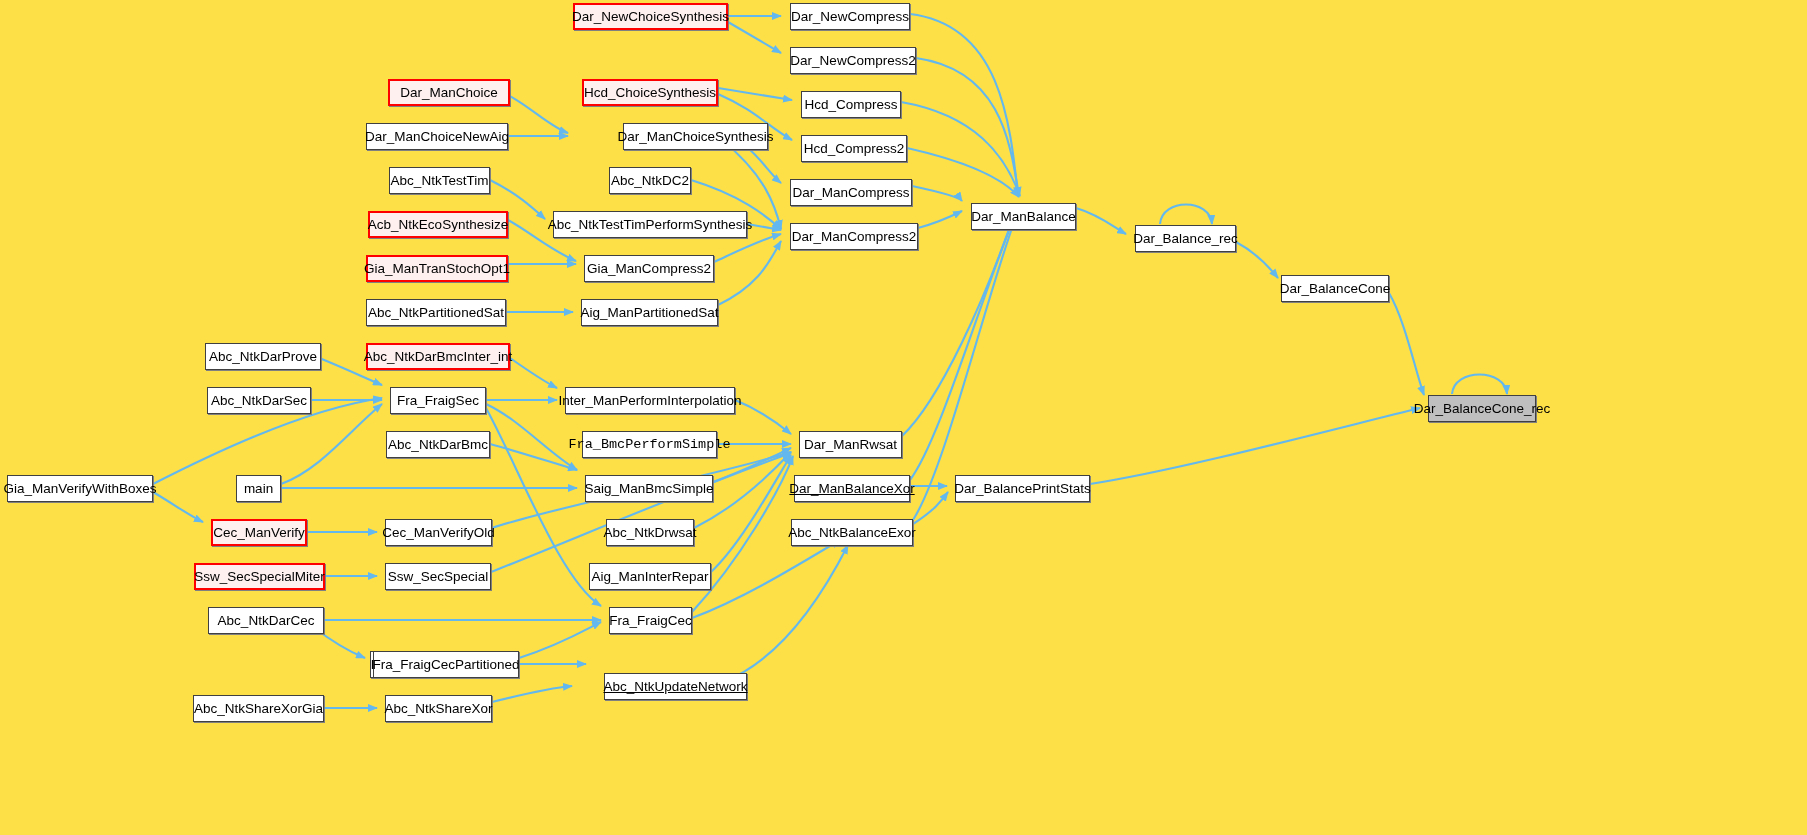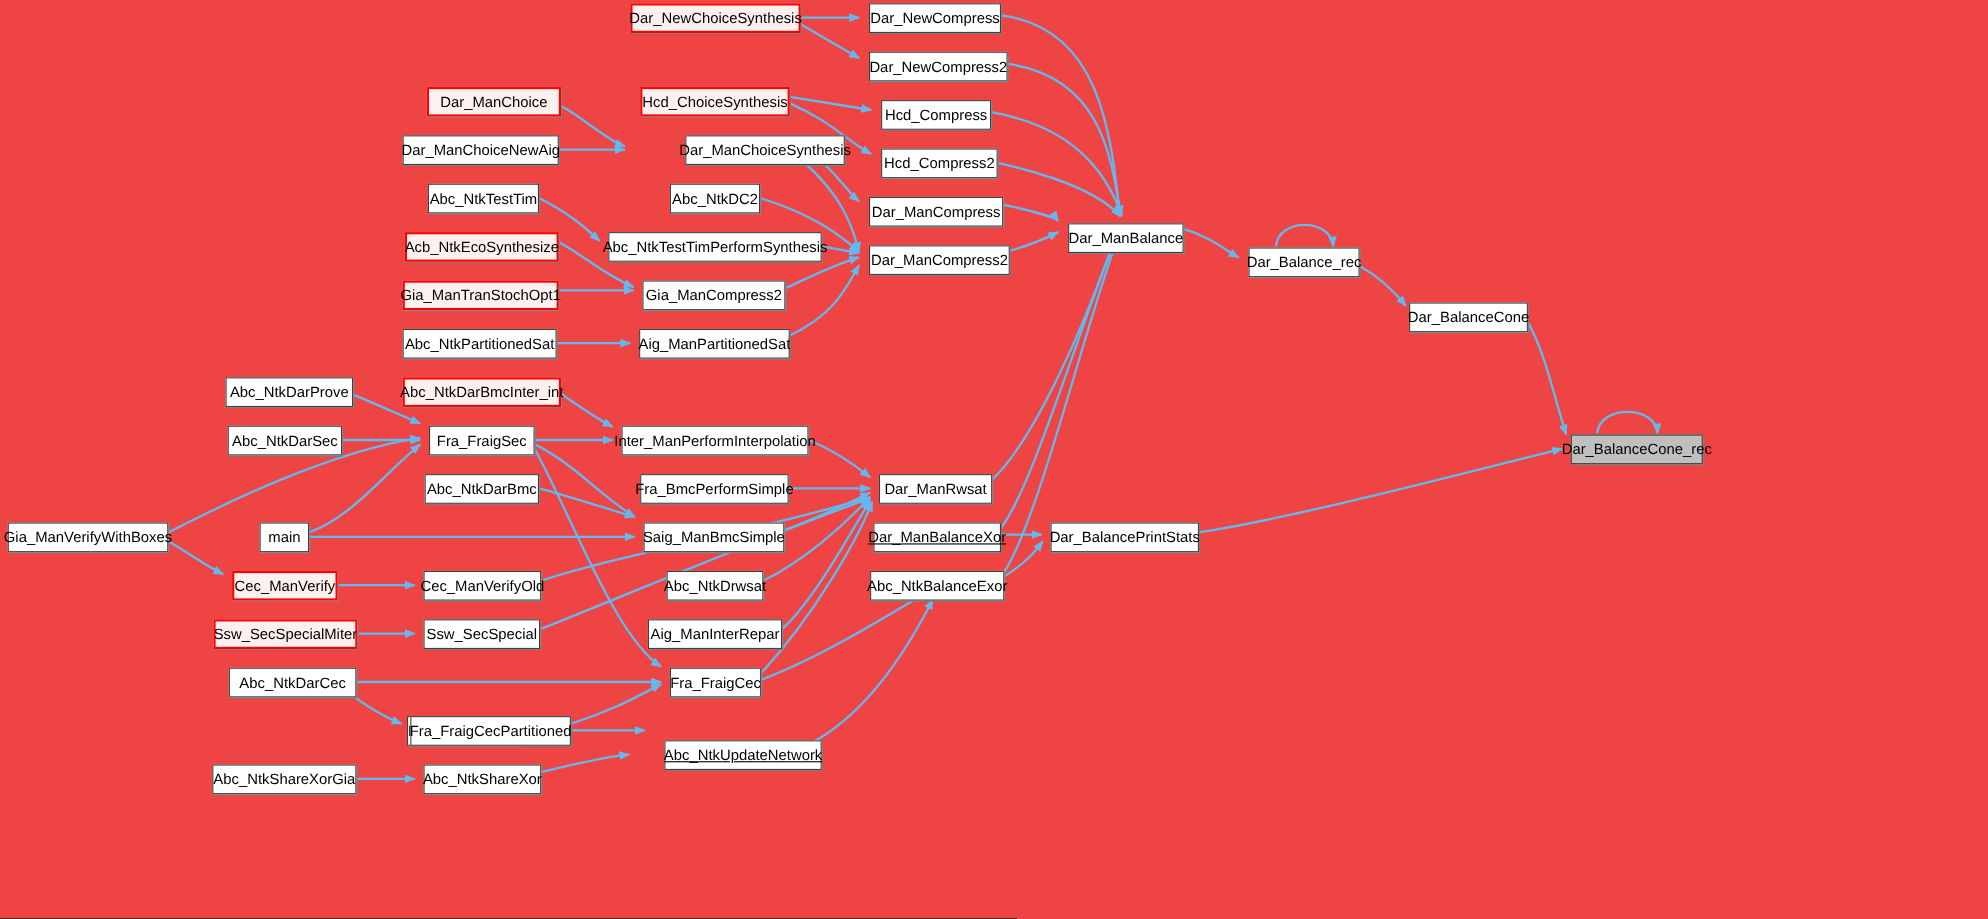--- a/index.html
+++ b/index.html
@@ -1,16 +1,16 @@
 <!DOCTYPE html>
 <html><head>
 <meta charset="utf-8">
 <style>
   html,body{margin:0;padding:0;background:#000;}
-  #canvas{position:relative;width:1807px;height:835px;background:#ef4444;overflow:hidden;
+  #canvas{position:relative;width:1807px;height:835px;background:#fde047;overflow:hidden;
           font-family:"Liberation Sans", sans-serif;}
   svg#edges{position:absolute;left:0;top:0;width:1807px;height:835px;}
   .node{position:absolute;box-sizing:border-box;display:flex;align-items:center;
         justify-content:center;white-space:nowrap;font-size:13.5px;line-height:1;
         color:#000;border:1px solid #404040;background:#ffffff;
         box-shadow:1px 1px 0 0 #808080;height:27px;padding:0 7px;}
   .node.hl{background:#fff0f0;border:2px solid #ff0000;box-shadow:1px 1px 0 0 #808080;}
   .node.focus{background:#bfbfbf;border:1px solid #404040;}
 </style>
 </head>
@@ -112,23 +112,23 @@
     <div class="node" style="left: 584px; top: 255px; width: 130px;">Gia_ManCompress2</div>
     <div class="node" style="left: 1135px; top: 225px; width: 101px;">Dar_Balance_rec</div>
     <div class="node" style="left: 366px; top: 299px; width: 140px;">Abc_NtkPartitionedSat</div>
     <div class="node" style="left: 581px; top: 299px; width: 137px;">Aig_ManPartitionedSat</div>
     <div class="node" style="left: 1281px; top: 275px; width: 108px;">Dar_BalanceCone</div>
     <div class="node" style="left: 205px; top: 343px; width: 116px;">Abc_NtkDarProve</div>
     <div class="node hl" style="left: 366px; top: 343px; width: 144px;">Abc_NtkDarBmcInter_int</div>
     <div class="node" style="left: 207px; top: 387px; width: 104px;">Abc_NtkDarSec</div>
     <div class="node" style="left: 390px; top: 387px; width: 96px;">Fra_FraigSec</div>
     <div class="node" style="left: 565px; top: 387px; width: 170px;">Inter_ManPerformInterpolation</div>
-    <div class="node focus" style="left: 1428px; top: 395px; width: 120px;">Dar_BalanceCone_rec</div>
+    <div class="node focus" style="left: 1428px; top: 395px; width: 108px;">Dar_BalanceCone_rec</div>
     <div class="node" style="left: 386px; top: 431px; width: 104px;">Abc_NtkDarBmc</div>
-    <div class="node" style="left: 582px; top: 431px; width: 135px;">Fra_BmcPerformSimple</div>
+    <div class="node" style="left: 582px; top: 431px; width: 135px; font-family: Liberation Mono, monospace;">Fra_BmcPerformSimple</div>
     <div class="node" style="left: 799px; top: 431px; width: 103px;">Dar_ManRwsat</div>
     <div class="node" style="left: 7px; top: 475px; width: 146px;">Gia_ManVerifyWithBoxes</div>
     <div class="node" style="left: 236px; top: 475px; width: 45px;">main</div>
     <div class="node" style="left: 585px; top: 475px; width: 128px;">Saig_ManBmcSimple</div>
     <div class="node" style="left: 794px; top: 475px; width: 116px; text-decoration: underline;">Dar_ManBalanceXor</div>
     <div class="node" style="left: 955px; top: 475px; width: 135px;">Dar_BalancePrintStats</div>
     <div class="node hl" style="left: 211px; top: 519px; width: 96px;">Cec_ManVerify</div>
     <div class="node" style="left: 385px; top: 519px; width: 107px;">Cec_ManVerifyOld</div>
     <div class="node" style="left: 606px; top: 519px; width: 88px;">Abc_NtkDrwsat</div>
     <div class="node" style="left: 791px; top: 519px; width: 122px;">Abc_NtkBalanceExor</div>

